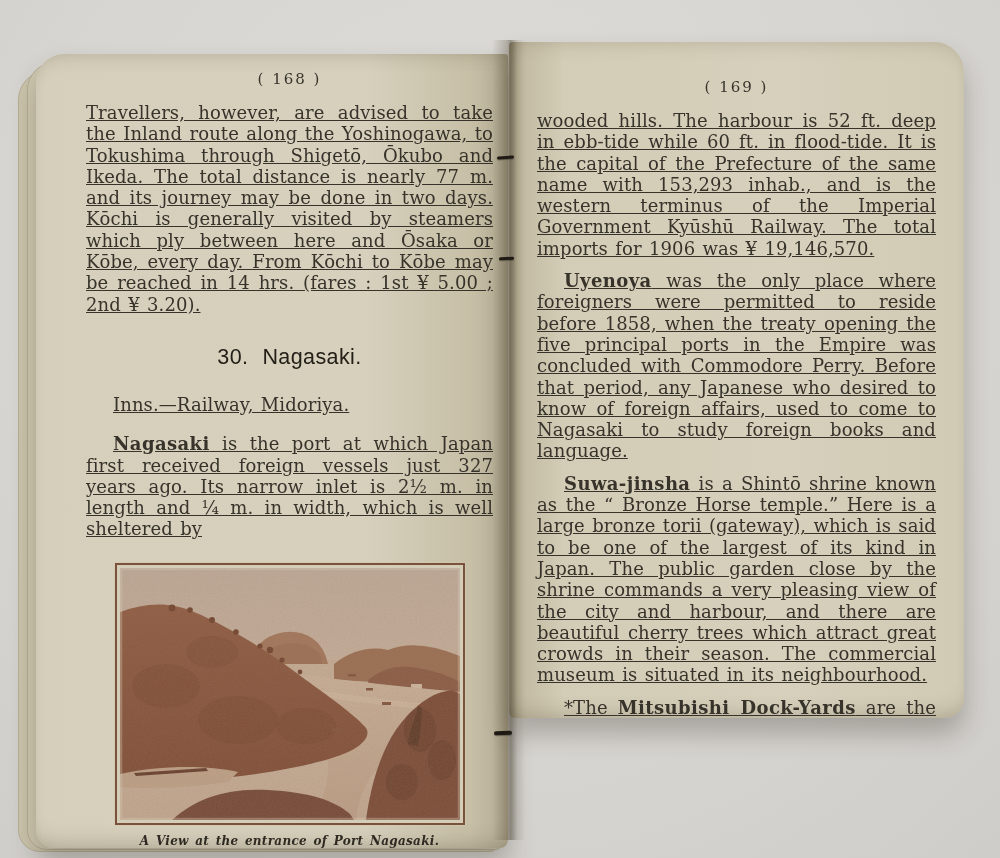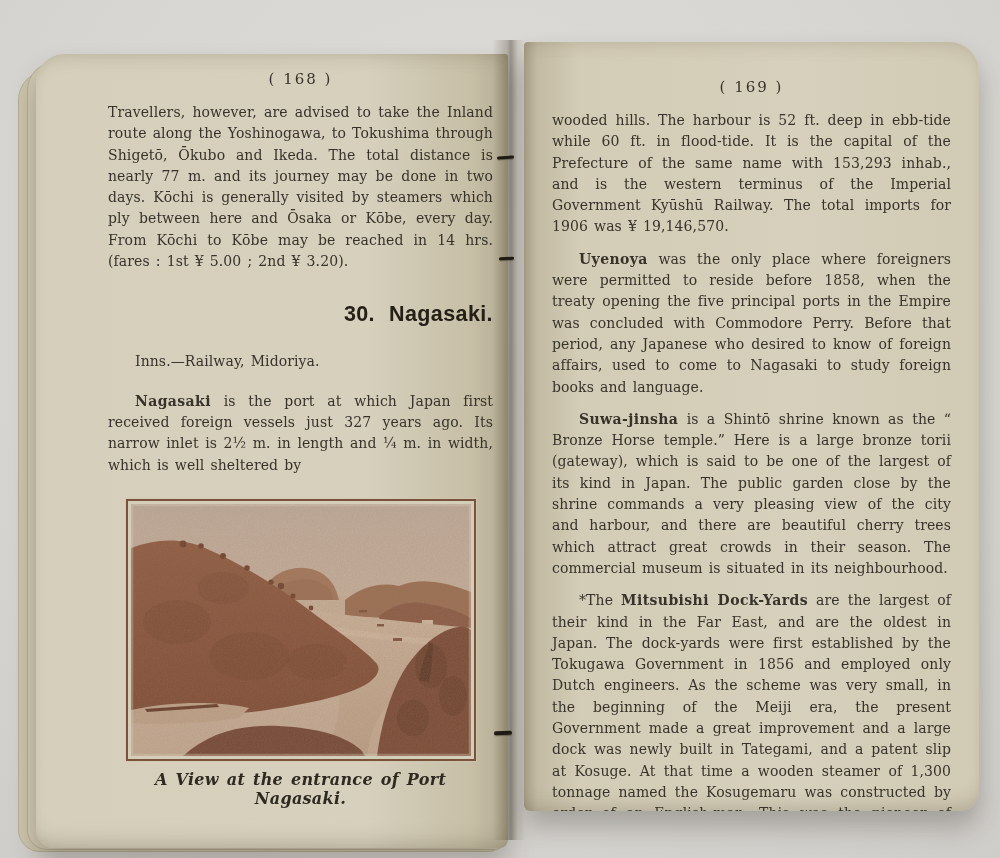--- a/index.html
+++ b/index.html
@@ -16,54 +16,54 @@
   .page{position:absolute; overflow:hidden;}
   .page-left{
     left:36px; top:54px; width:472px; height:794px;
     border-radius:28px 3px 8px 18px;
     background:linear-gradient(to right, #d5cfbb 0%, #d6d0bd 70%, #c7bfa6 92%, #b3ab93 100%),
                #d2ccb7;
     box-shadow:0 16px 26px rgba(45,40,30,.28), inset 0 -16px 22px -16px rgba(70,60,38,.35),
                inset 0 14px 20px -16px rgba(70,60,38,.28);
   }
   .page-right{
-    left:524px; top:42px; width:455px; height:769px;
+    left:509px; top:42px; width:455px; height:676px;
     border-radius:4px 30px 20px 6px;
     background:linear-gradient(to right, #a89f87 0%, #c3bba3 3%, #d3ccb6 12%, #d6d0bc 60%, #d1cab4 100%);
     box-shadow:0 16px 26px rgba(45,40,30,.28), inset 0 -16px 22px -16px rgba(70,60,38,.32),
                inset 0 14px 20px -16px rgba(70,60,38,.25);
   }
   .col{position:absolute; color:#37332b;}
-  .col-left{left:72px; right:15px; top:10px;}
+  .col-left{left:50px; right:15px; top:10px;}
   .col-right{left:28px; right:28px; top:30px;}
   .page-number{
     text-align:center; font-size:15px; letter-spacing:2px; margin:6px 0 14px;
   }
   .para{
-    margin:0 0 1px; font-size:14px; line-height:21.3px; text-align:justify;
-    letter-spacing:.1px; word-spacing:1.5px;
+    margin:0 0 1px; font-size:18px; line-height:21.3px; text-align:justify;
+    letter-spacing:.1px; word-spacing:1.5px;text-decoration:underline;
   }
   .para.gap{margin-bottom:11px;}
   .para.indent{text-indent:27px;}
   .para .lead{font-weight:bold; letter-spacing:.4px;}
   .paras.intro{margin-top:14px;}
   .heading{
-    margin:30px 0 24px; text-align:right; font-family:"Liberation Sans", sans-serif;
-    font-weight:bold; font-size:21.5px; color:#242018; letter-spacing:.4px;
+    margin:30px 0 24px; text-align:center; font-family:"Liberation Sans", sans-serif;
+    font-weight:normal; font-size:21.5px; color:#242018; letter-spacing:.4px;
   }
   .heading .h-num{margin-right:14px;}
   .paras.hotels .para{margin-bottom:2px;}
   .paras.body{margin-top:18px;}
   .photo-frame{
     margin:23px auto 0; width:340px; border:2px solid #7a523c; padding:3px;
     background:#d4cdb8; box-shadow:0 0 0 1px rgba(210,200,175,.6);
   }
   .photo-frame svg{display:block; width:340px; height:252px;}
   .caption{
-    margin-top:9px; text-align:center; font-size:16px; font-weight:bold; font-style:italic;
+    margin-top:9px; text-align:center; font-size:12px; font-weight:bold; font-style:italic;
     color:#2e2a22; letter-spacing:.3px; word-spacing:2px;
   }
   .stitch{position:absolute; background:#1f1a13; border-radius:2px; box-shadow:0 1px 1px rgba(0,0,0,.3);}
   .s1{left:497px; top:156px; width:17px; height:3px; transform:rotate(-4deg);}
   .s2{left:499px; top:257px; width:15px; height:3px; transform:rotate(-3deg);}
   .s3{left:494px; top:731px; width:18px; height:3.5px; transform:rotate(-2deg);}
   .gutter-shadow{
     position:absolute; left:492px; top:40px; width:34px; height:800px; pointer-events:none;
     background:linear-gradient(to right, rgba(75,62,38,0) 0%, rgba(75,62,38,.28) 45%, rgba(45,36,20,.38) 55%, rgba(75,62,38,.12) 75%, rgba(75,62,38,0) 100%);
   }

